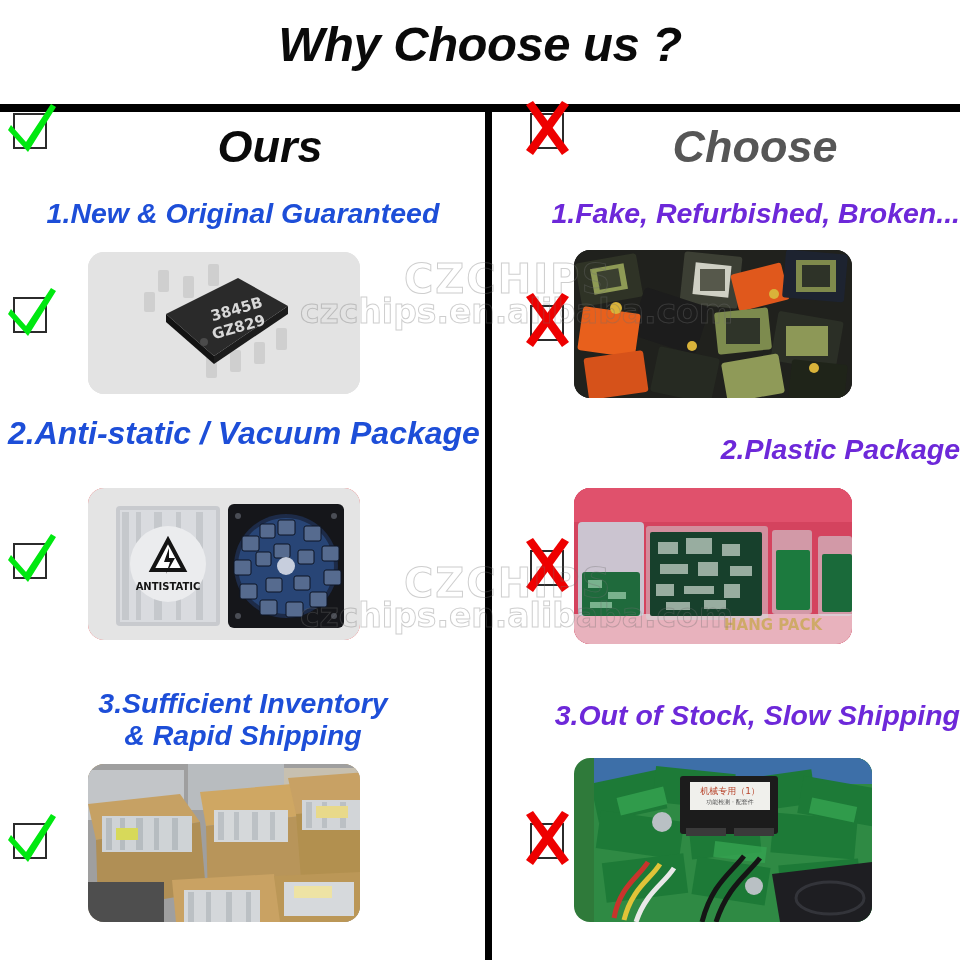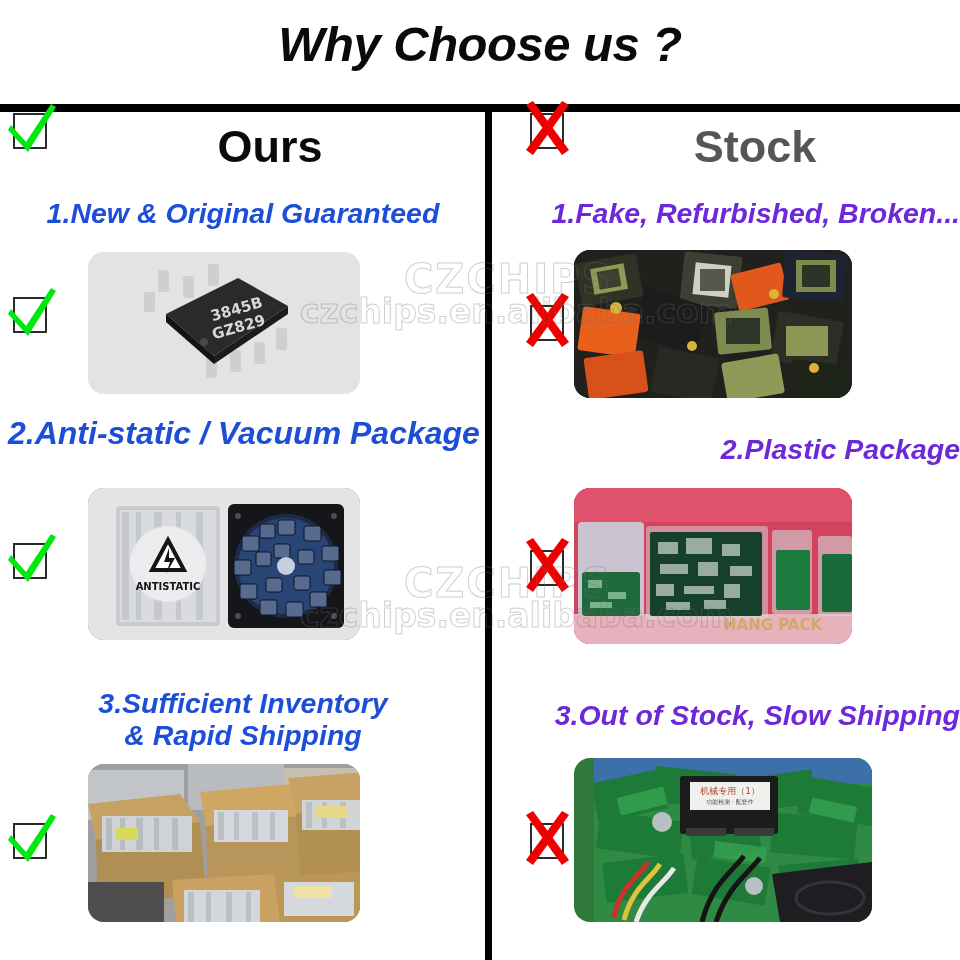--- a/index.html
+++ b/index.html
@@ -23,21 +23,21 @@
   }
 
   
   .hrule{position:absolute;left:0;top:104px;width:960px;height:8px;background:#000;}
   .vrule{position:absolute;left:485px;top:112px;width:7px;height:848px;background:#000;}
 
   
   .col-head{
     position:absolute;top:112px;height:70px;
     display:flex;align-items:center;justify-content:center;
-    font-size:45px;font-weight:bold;
+    font-size:45px;font-weight:bold;font-style:italic;
     white-space:nowrap;
   }
   .col-head.ours{left:60px;width:420px;color:#0a0a0a;}
   .col-head.other{left:560px;width:390px;color:#565656;}
 
   
   .rowhead{
     position:absolute;
     font-weight:bold;font-style:italic;
     white-space:nowrap;line-height:1.12;
@@ -98,21 +98,21 @@
 <body>
 
 <div class="page">
 
   <div class="title">Why Choose us ?</div>
 
   <div class="hrule"></div>
   <div class="vrule"></div>
 
   <div class="col-head ours">Ours</div>
-  <div class="col-head other">Stock</div>
+  <div class="col-head other">Choose</div>
 
   <div class="mark chk1">
     <span class="box"></span>
     <svg viewBox="0 0 60 62">
       <path d="M6 32 L9 27 L24 44 L49 6 L54 9 L26 54 Z" fill="#00e810"></path>
     </svg>
   </div>
   <div class="mark chk2">
     <span class="box"></span>
     <svg viewBox="0 0 60 62">

